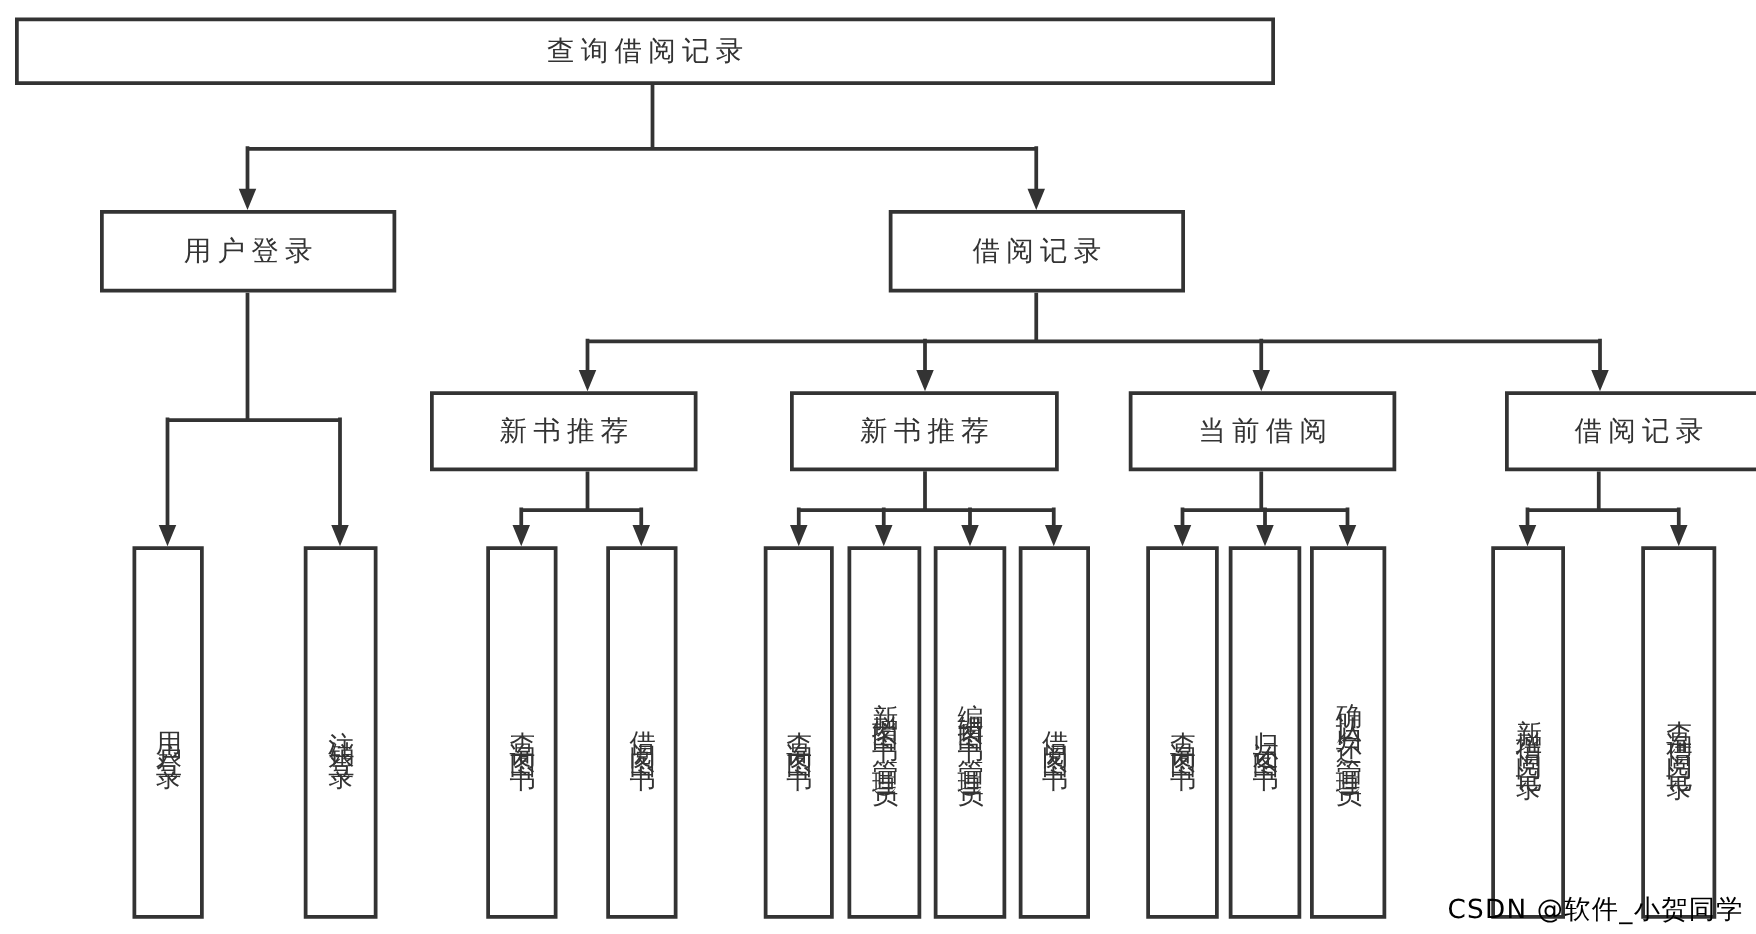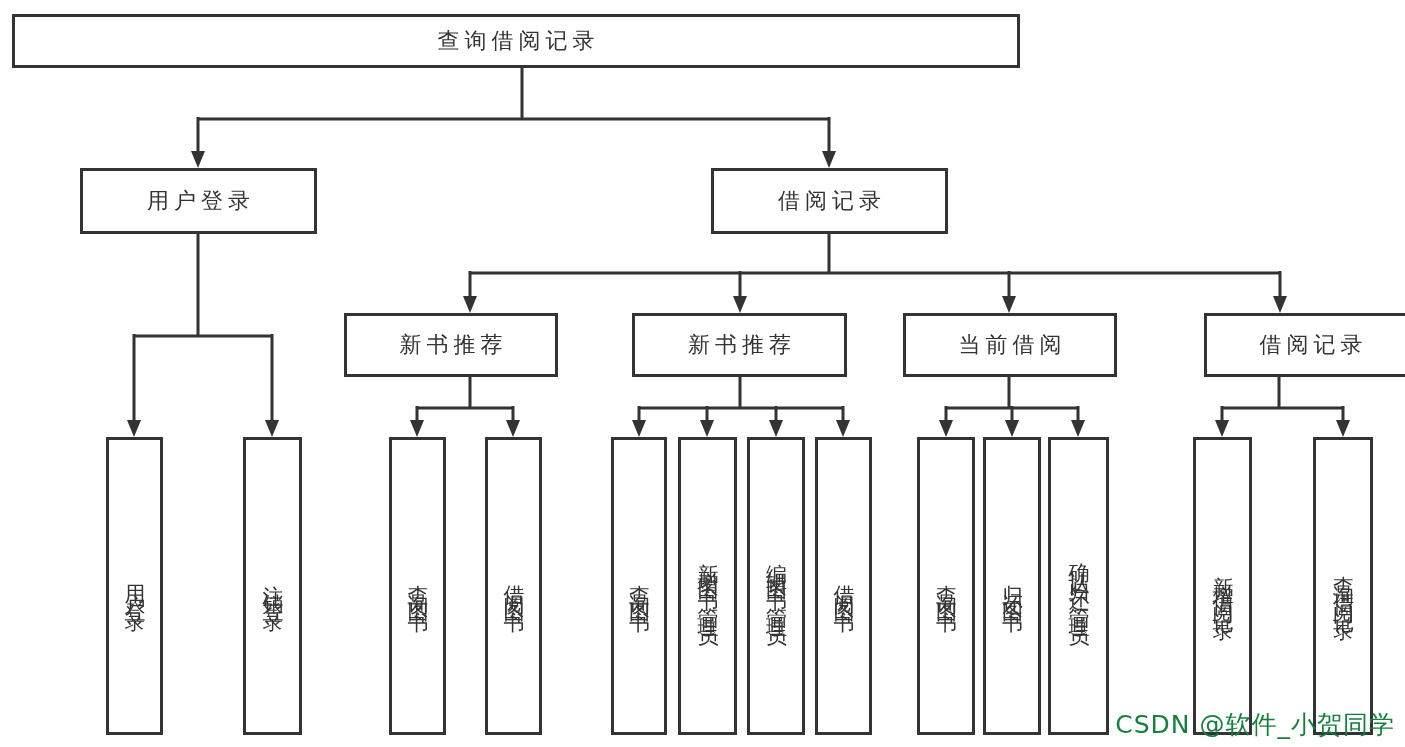--- a/index.html
+++ b/index.html
@@ -47,22 +47,22 @@
     white-space: nowrap;
   }
   .leaf {
     top: 437px;
     height: 298px;
   }
   #watermark {
     position: absolute;
     right: 10px;
     bottom: 6px;
-    font-size: 25px;
-    color: #15803d;
+    font-size: 21px;
+    color: #000000;
     letter-spacing: 1px;
     white-space: nowrap;
     z-index: 5;
   }
 </style>
 </head>
 <body>
 
 <div id="canvas">
 

